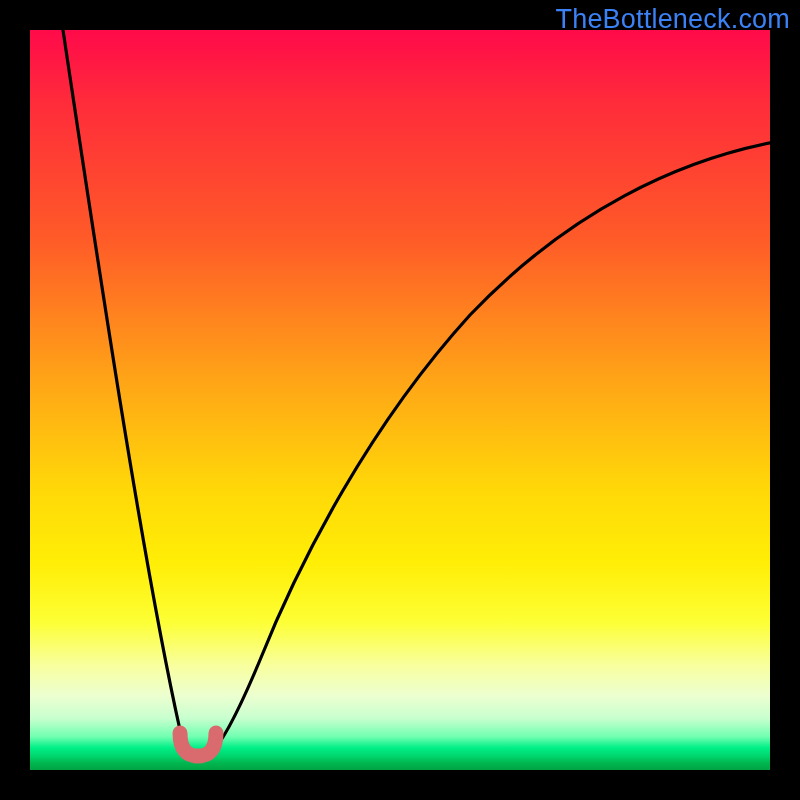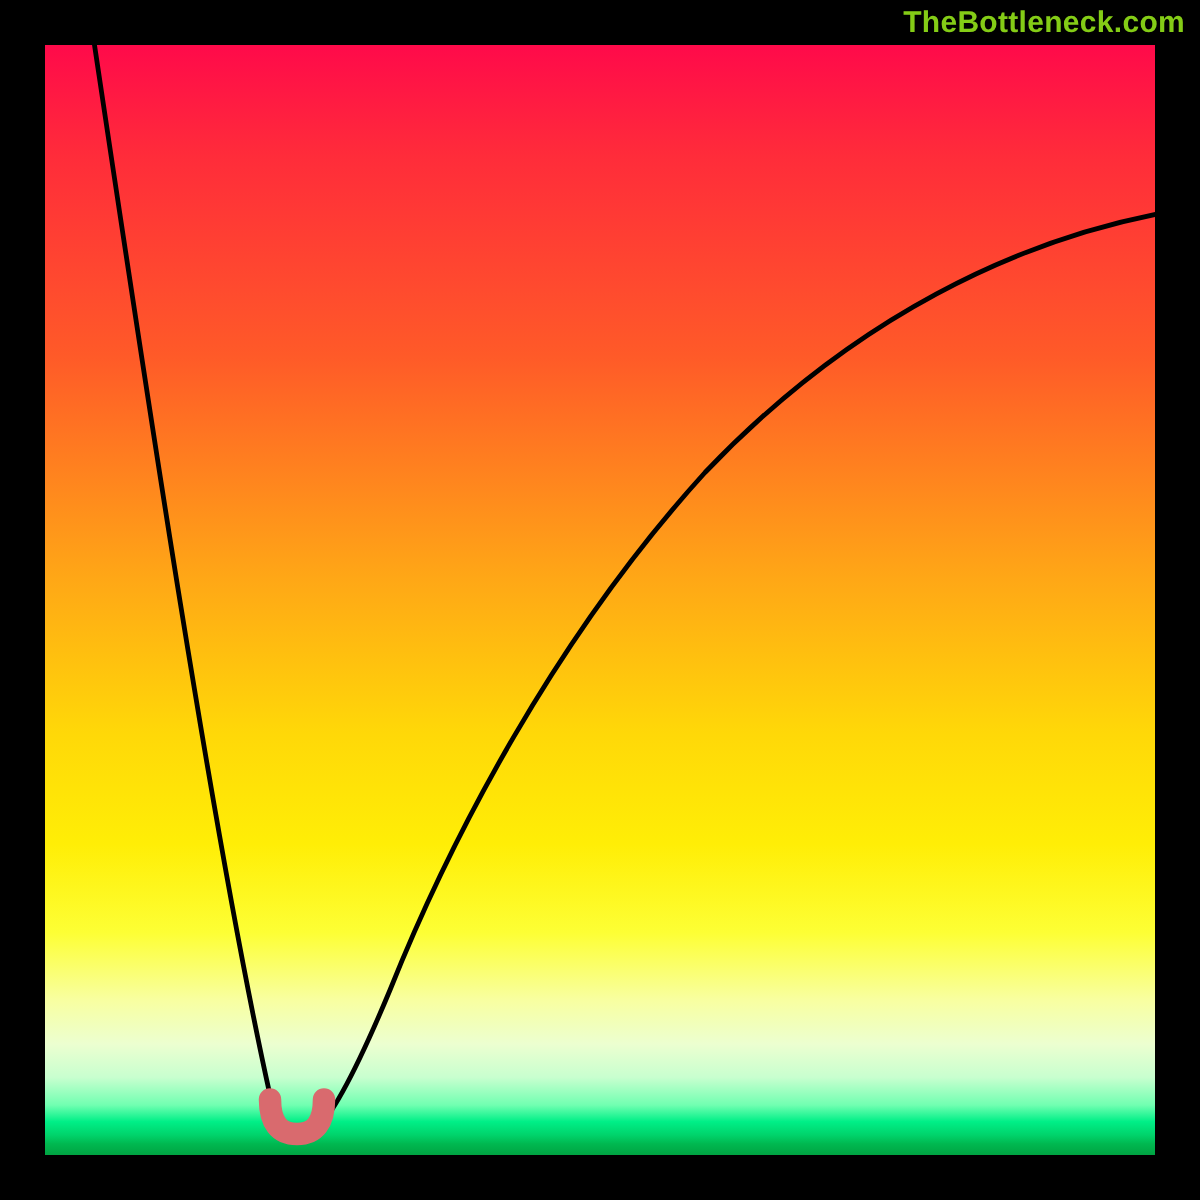--- a/index.html
+++ b/index.html
@@ -56,24 +56,24 @@
     position: absolute;
     top: 0;
     left: 0;
     width: 100%;
     height: 100%;
   }
   .watermark {
     position: absolute;
     top: 4px;
     right: 10px;
-    color: #84cc16;
-    font-size: 20px;
+    color: #3b82f6;
+    font-size: 27px;
     letter-spacing: 0.2px;
-    font-weight: 700;
+    font-weight: 400;
   }
 </style>
 </head>
 <body>
 
 <div class="frame">
   <div class="watermark">TheBottleneck.com</div>
 
   <div class="plot-area">
     <div class="gradient"></div>

